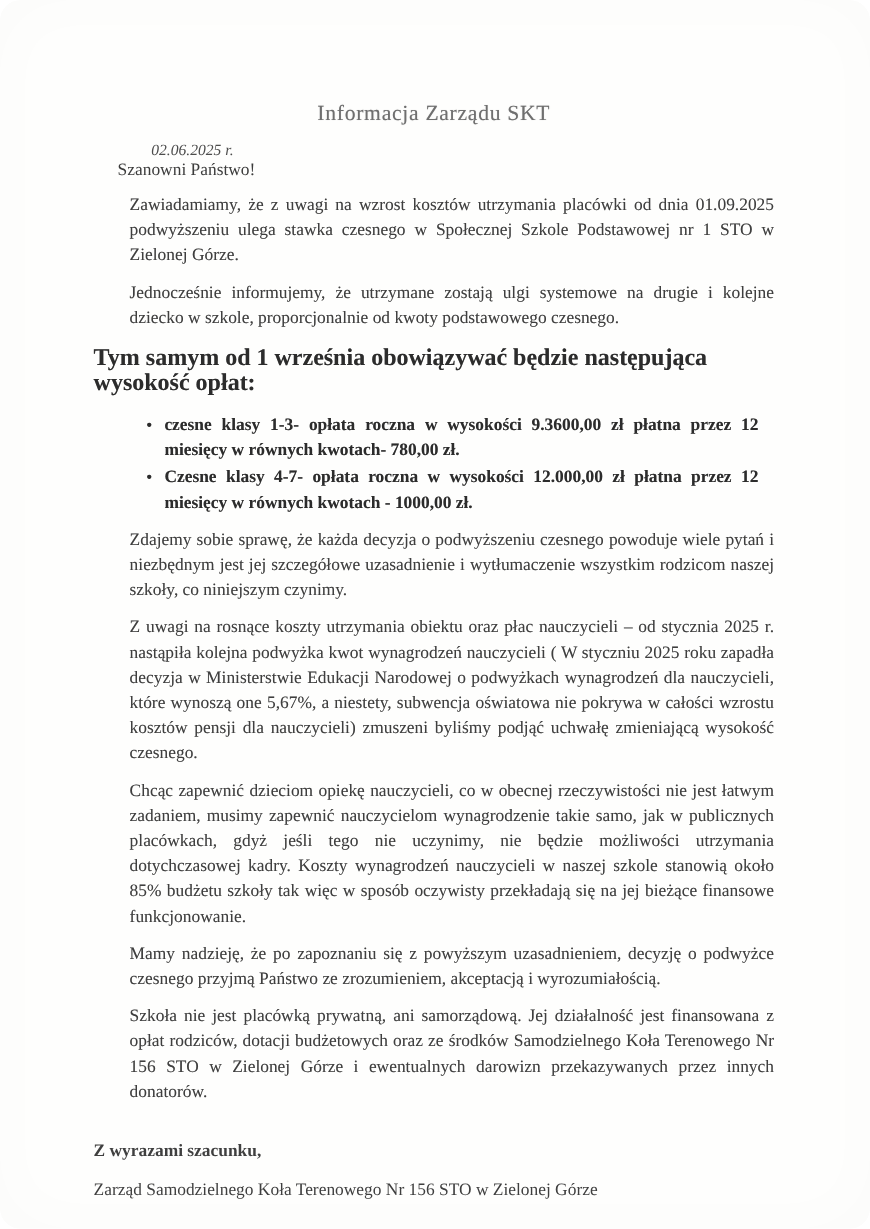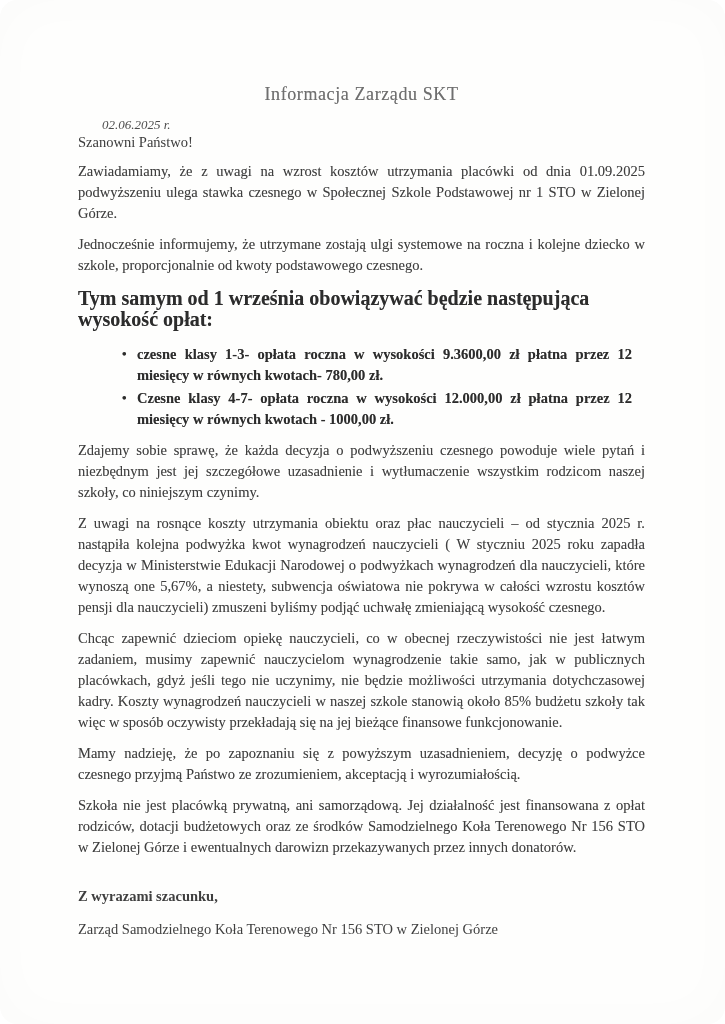--- a/index.html
+++ b/index.html
@@ -24,33 +24,34 @@
     text-align:center;
     letter-spacing:0.6px;
     margin-bottom:12px;
     text-shadow:0 0 0.6px rgba(110,110,110,0.5);
   }
 
   .date {
     font-style:italic;
     font-size:13px;
     color:#4c4c4c;
-    margin-left:24px;
+    margin-left:48px;
     margin-bottom:1px;
   }
 
-  .salutation { font-size:14.5px; color:#3c3c3c; }
+  .salutation { font-size:14.5px; color:#3c3c3c;margin-left:20px; }
 
   p.para {
     font-size:14.5px;
     line-height:21px;
     text-align:justify;
     margin-top:10px;
     color:#3f3f3f;
     text-shadow:0 0 0.5px rgba(63,63,63,0.35);
+    margin-left:30px;
   }
 
   p.bold-head {
     font-size:20px;
     line-height:21px;
     font-weight:bold;
     color:#2c2c2c;
     margin-top:12px;
     text-shadow:0 0 0.5px rgba(44,44,44,0.4);
   }
@@ -93,21 +94,21 @@
 <body>
 
 <div class="page">
 
   <h1 class="title">Informacja Zarządu SKT</h1>
 
   <div class="date">02.06.2025 r.</div>
   <div class="salutation">Szanowni Państwo!</div>
 
   <p class="para">Zawiadamiamy, że z uwagi na wzrost kosztów utrzymania placówki od dnia 01.09.2025 podwyższeniu ulega stawka czesnego  w Społecznej Szkole Podstawowej  nr 1 STO w Zielonej Górze.</p>
-  <p class="para">Jednocześnie informujemy, że utrzymane zostają ulgi systemowe na roczna i kolejne dziecko w szkole, proporcjonalnie od kwoty podstawowego czesnego.</p>
+  <p class="para">Jednocześnie informujemy, że utrzymane zostają ulgi systemowe na drugie i kolejne dziecko w szkole, proporcjonalnie od kwoty podstawowego czesnego.</p>
 
   <p class="bold-head">Tym samym od 1 września obowiązywać będzie następująca wysokość opłat:</p>
 
   <ul class="fees">
     <li>czesne klasy 1-3- opłata roczna  w wysokości 9.3600,00 zł płatna przez 12 miesięcy w równych kwotach- 780,00 zł.</li>
     <li>Czesne klasy 4-7- opłata roczna w wysokości 12.000,00 zł płatna przez 12 miesięcy w równych kwotach - 1000,00 zł.</li>
   </ul>
 
   <p class="para">Zdajemy sobie sprawę, że każda decyzja o podwyższeniu czesnego powoduje wiele pytań i niezbędnym jest jej szczegółowe uzasadnienie i wytłumaczenie wszystkim rodzicom naszej szkoły, co niniejszym czynimy.</p>
   <p class="para">Z uwagi na rosnące koszty utrzymania obiektu oraz płac nauczycieli – od stycznia 2025 r. nastąpiła kolejna podwyżka kwot wynagrodzeń nauczycieli  ( W styczniu 2025 roku zapadła decyzja w Ministerstwie Edukacji Narodowej o podwyżkach wynagrodzeń dla nauczycieli, które wynoszą one 5,67%, a niestety, subwencja oświatowa nie pokrywa w całości wzrostu kosztów pensji dla nauczycieli) zmuszeni byliśmy  podjąć  uchwałę zmieniającą wysokość czesnego.</p>

